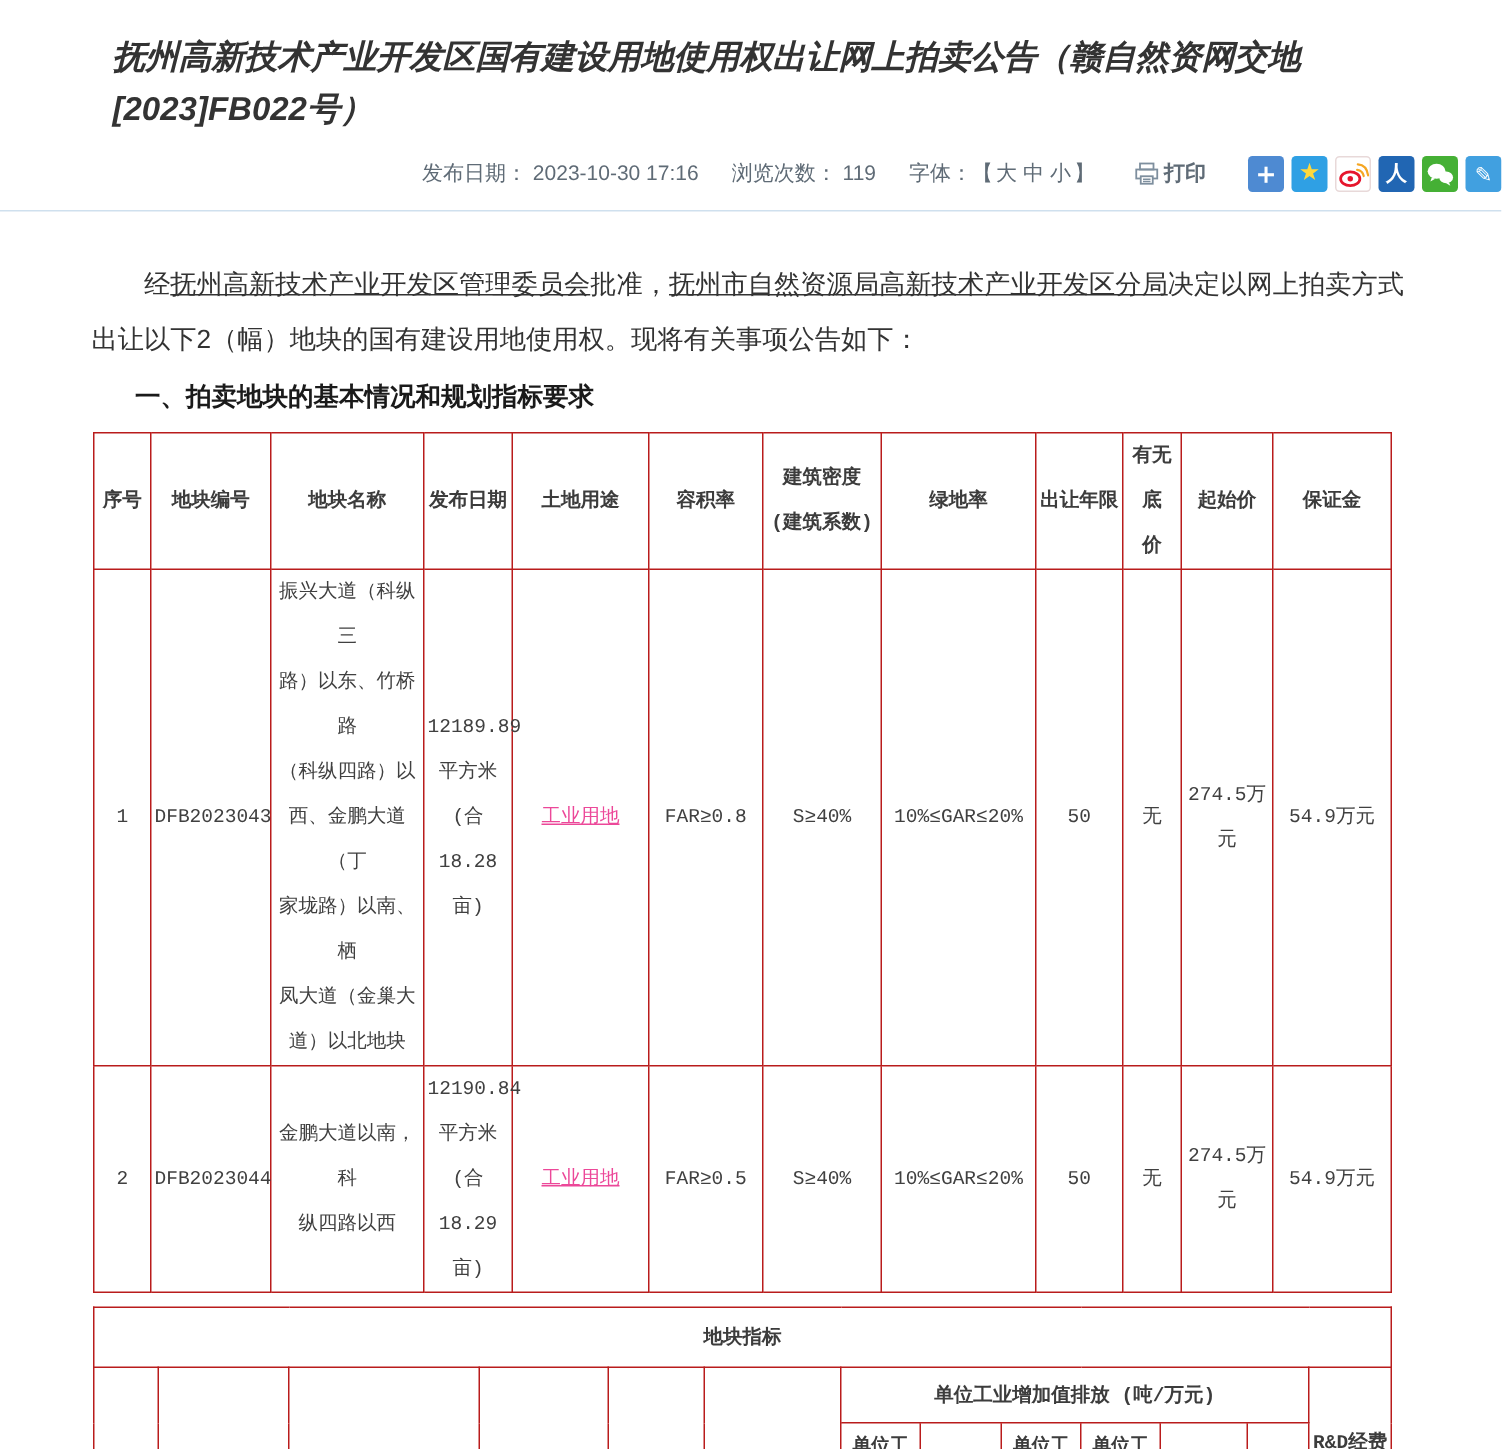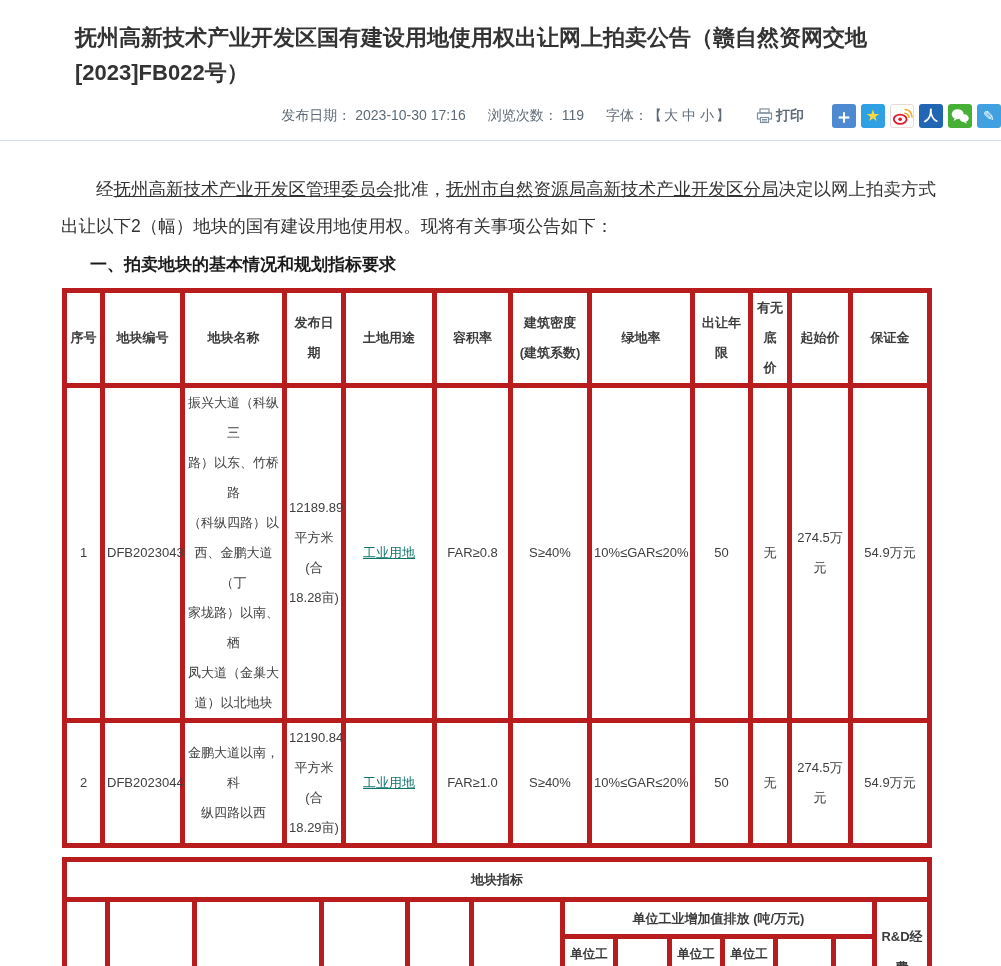--- a/index.html
+++ b/index.html
@@ -7,21 +7,21 @@
   body {
     width:1001px; height:966px; overflow:hidden;
     font-family:"Liberation Sans","DejaVu Sans",sans-serif;
     color:#333;
   }
   .page { width:1001px; height:966px; position:relative; }
 
   
   .title {
     margin:20px 70px 0 75px;
-    font-size:22px; font-weight:bold; line-height:35px; color:#333;
+    font-size:22px; font-weight:bold; line-height:35px; color:#333;font-style:italic;
   }
 
   
   .meta-bar {
     margin-top:14px; display:flex; justify-content:flex-end; align-items:center;
     font-size:14px; color:#5f6b76;
   }
   .meta-item { margin-right:22px; white-space:nowrap; }
   .meta-item .lab { color:#5f6b76; }
   .meta-item .val { color:#5f6b76; }
@@ -61,33 +61,33 @@
 
   
   table {
     border-collapse:collapse; table-layout:fixed;
     margin-left:62px; width:866px;
     font-size:13px; color:#404040;
   }
   .t1 { margin-top:10px; }
   .t2 { margin-top:9px; }
   td, th {
-    border:5px solid #b91c1c; text-align:center; vertical-align:middle;
-    padding:0 2px; white-space:pre-line; line-height:30px; font-weight:normal;
+    border:1px solid #b91c1c; text-align:center; vertical-align:middle;
+    padding:0 2px; white-space:pre-line; line-height:30px; font-weight:normal;font-family:Liberation Mono, monospace;
   }
   th { font-weight:bold; color:#3c3c3c; }
   .t1 .hrow   { height:67px; }
   .t1 .drow1  { height:210px; }
   .t1 .drow2  { height:108px; }
   .t2 .rA     { height:40px; }
   .t2 .rB     { height:37px; }
   .t2 .rC     { height:131px; }
   .t2 .rC th  { font-size:12.5px; line-height:31px; }
   .t2 .rB th, .t2 .rB .tall { line-height:31px; }
-  a.tlink { color:#0f766e; text-decoration:underline; cursor:pointer; }
+  a.tlink { color:#ec4899; text-decoration:underline; cursor:pointer; }
 
   
   .printer-svg { display:inline-block; }
 </style>
 </head>
 <body>
 
 <div class="page">
 
   <h1 class="title">抚州高新技术产业开发区国有建设用地使用权出让网上拍卖公告（赣自然资网交地[2023]FB022号）</h1>
@@ -208,21 +208,21 @@
     </tr>
     <tr class="drow2">
       <td>2</td>
       <td>DFB2023044</td>
       <td>金鹏大道以南，科
 纵四路以西</td>
       <td>12190.84
 平方米(合
 18.29亩)</td>
       <td><a class="tlink">工业用地</a></td>
-      <td>FAR≥1.0</td>
+      <td>FAR≥0.5</td>
       <td>S≥40%</td>
       <td>10%≤GAR≤20%</td>
       <td>50</td>
       <td>无</td>
       <td>274.5万元</td>
       <td>54.9万元</td>
     </tr>
   </tbody>
     </table>
 

